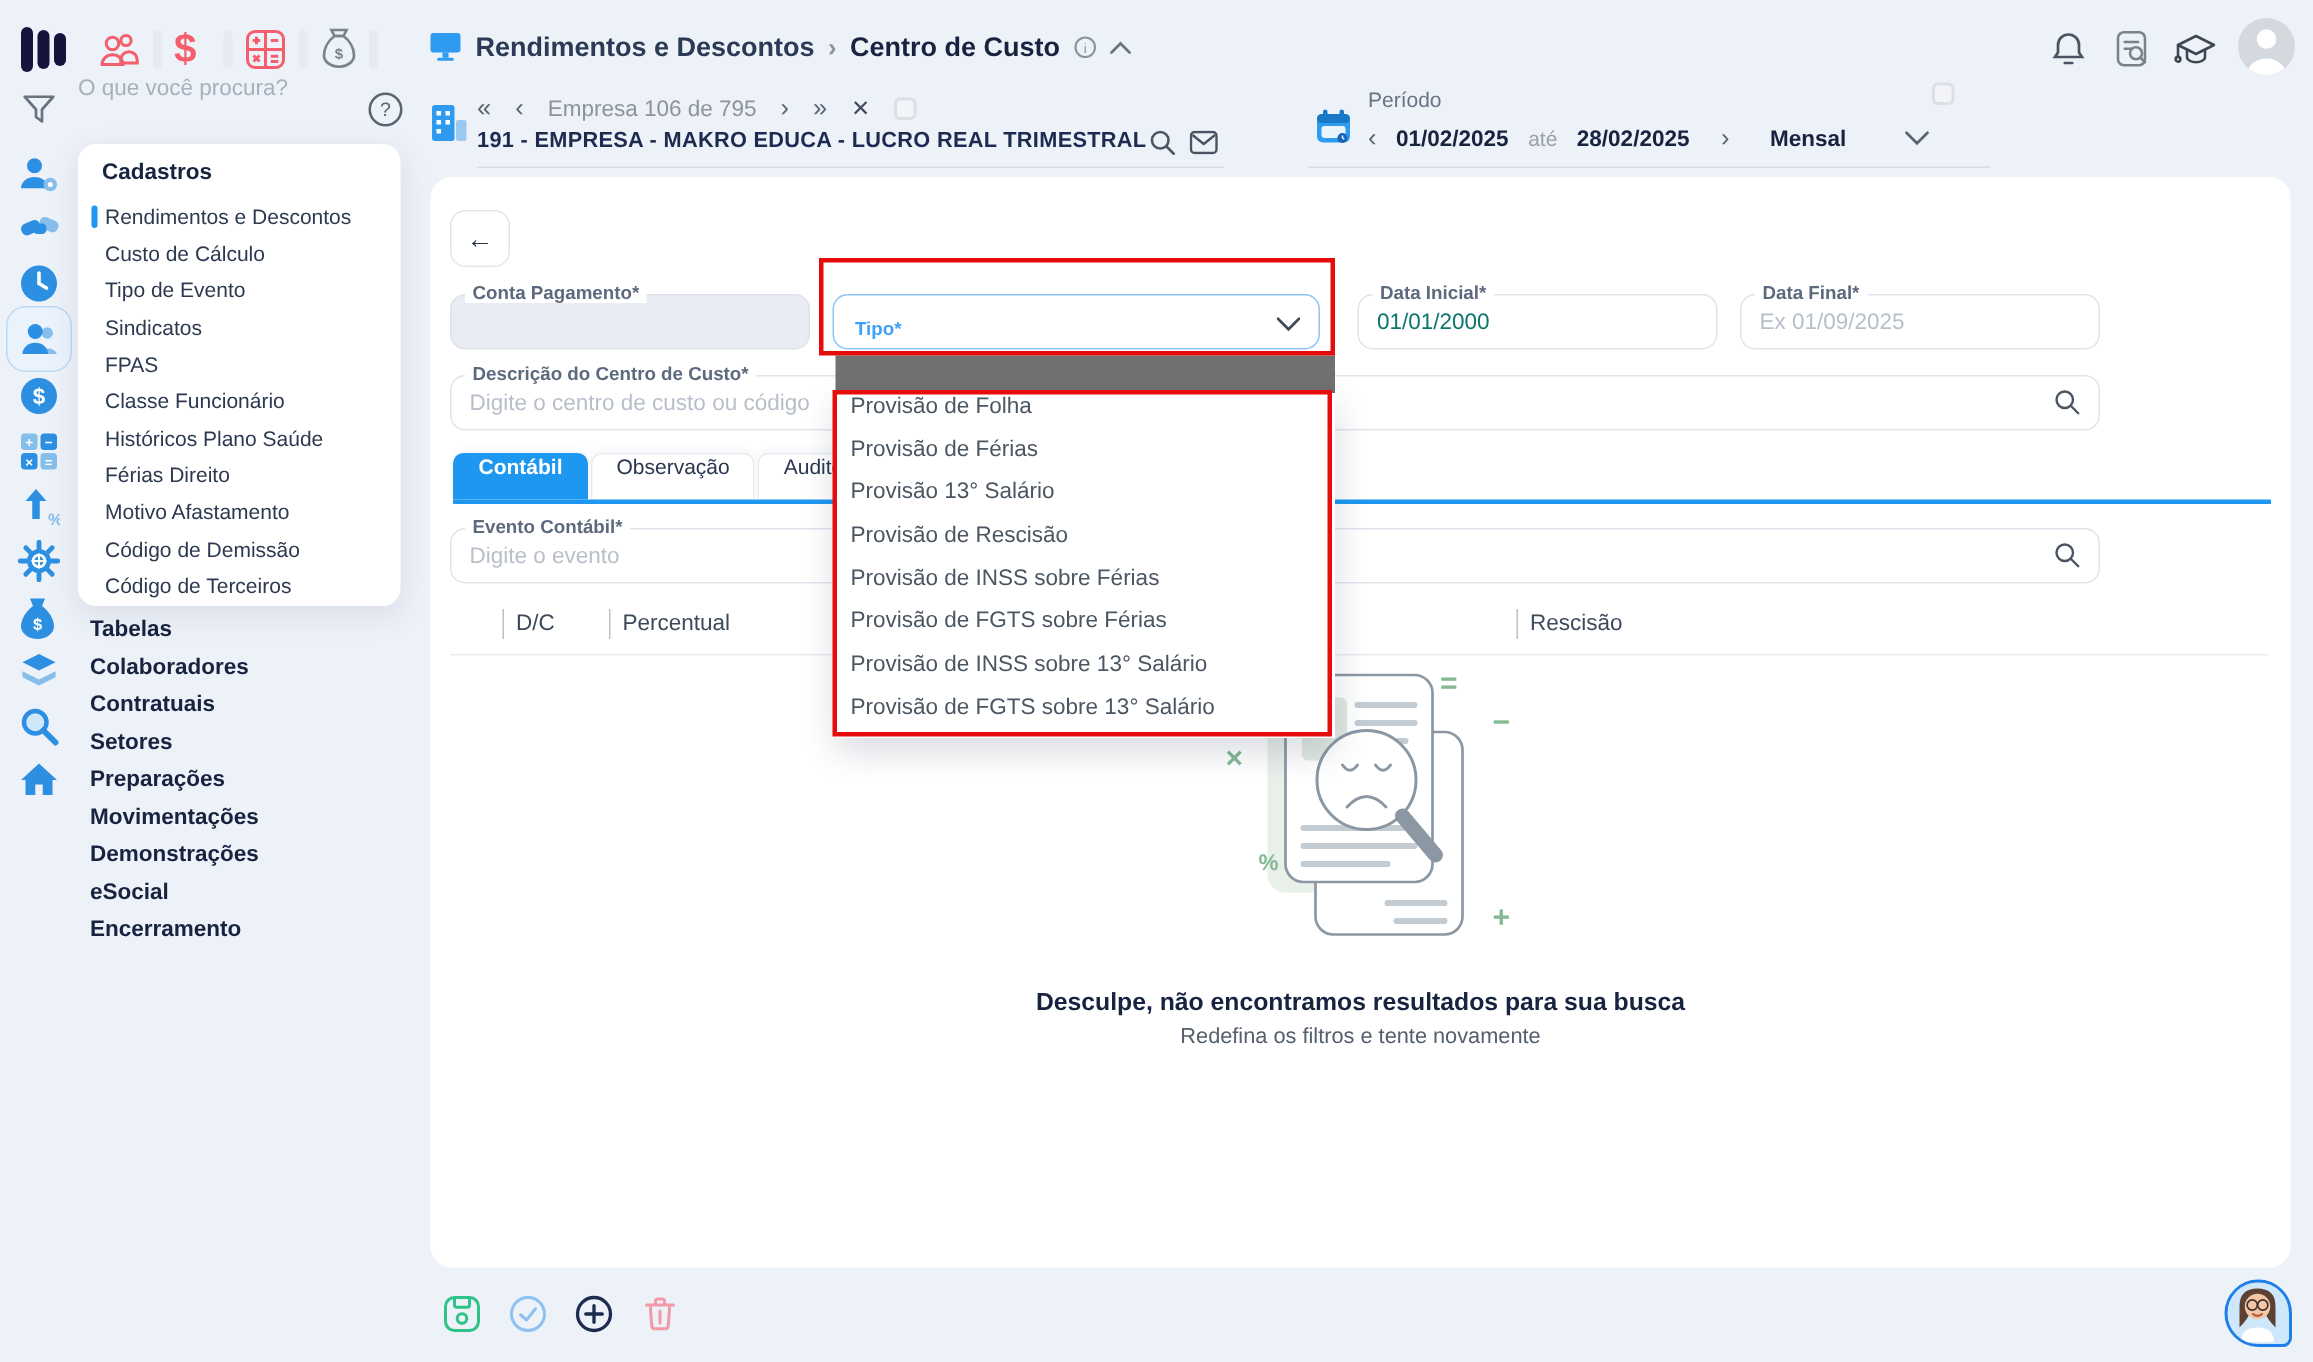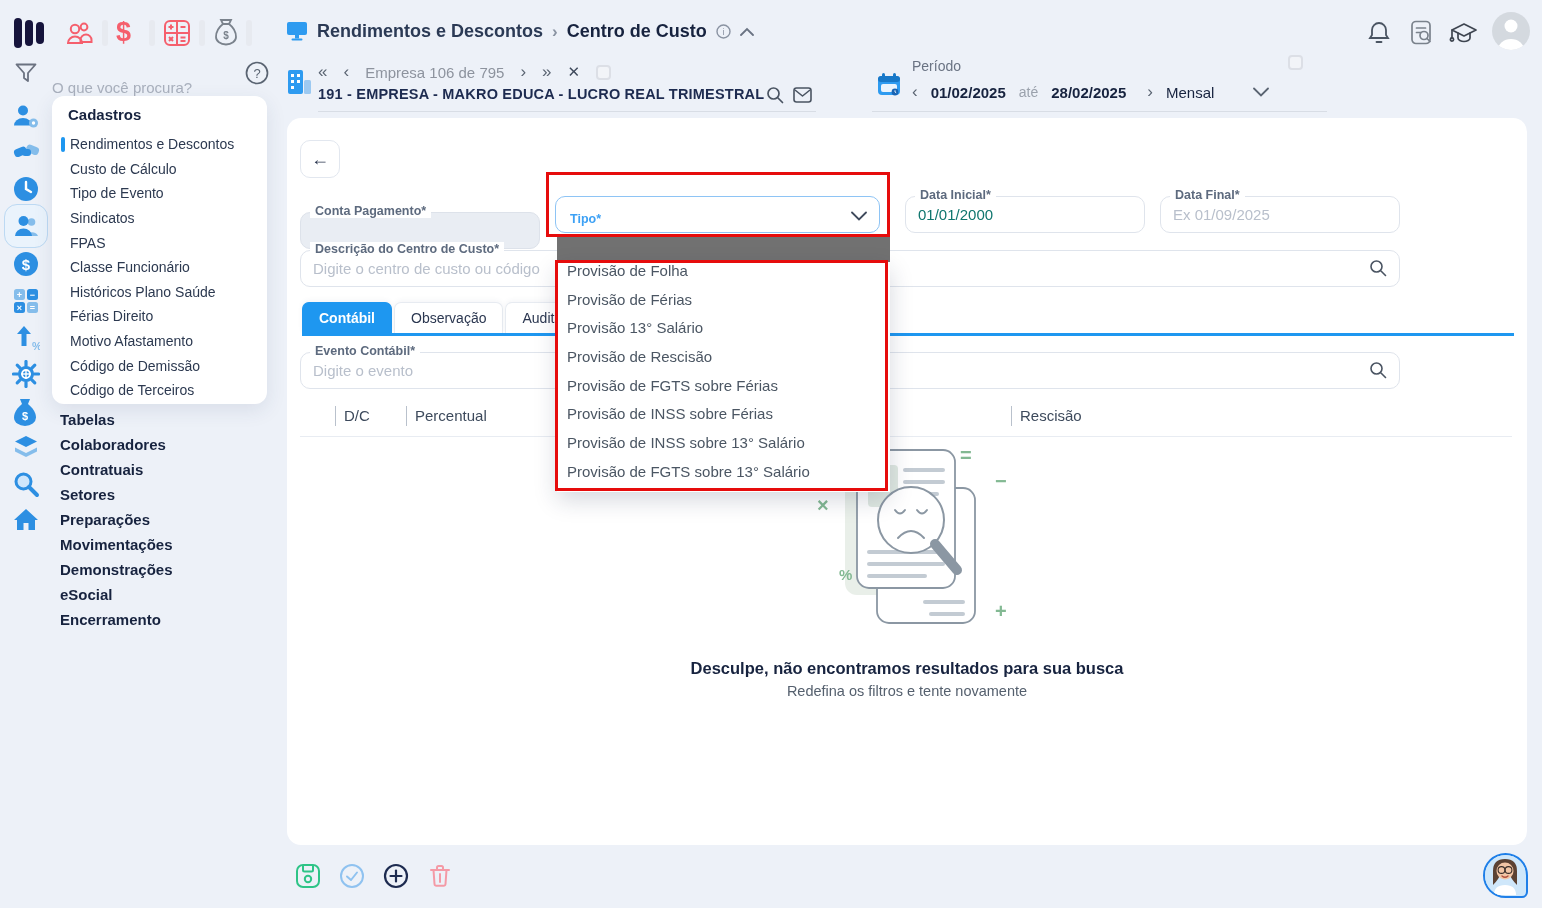--- a/index.html
+++ b/index.html
@@ -9,41 +9,41 @@
     background: #edf1f8;
     position: relative;
     overflow: hidden;
     color: #1d2b50;
   }
   .abs { position: absolute; }
 
   
   .top-divider { position:absolute; width:6px; height:26px; background:#e7eaf0; border-radius:3px; top:20px; }
   .search-input {
-    position:absolute; left:52px; top:74px; width:180px; height:26px;
+    position:absolute; left:52px; top:45px; width:180px; height:26px;
     border:none; background:transparent; font:15px "Liberation Sans",sans-serif; color:#8b5cf6; outline:none;
   }
   .search-input::placeholder { color:#a9b0bd; }
   .breadcrumb { position:absolute; left:286px; top:21px; display:flex; align-items:center; gap:9px; }
   .bc-section { font-size:18px; font-weight:bold; color:#2b3a55; }
   .bc-sep { font-size:17px; color:#8a93a2; font-weight:bold; }
   .bc-page { font-size:18px; font-weight:bold; color:#17233f; }
 
   
   .nav-glyph { font-size:15px; color:#5a6472; cursor:pointer; }
   .nav-label { font-size:15px; color:#8d939e; }
   .checkbox { width:15px; height:15px; border:2px solid #dcdfe6; border-radius:4px; background:#f2f4f8; display:inline-block; }
   .company-row { position:absolute; left:318px; top:62px; display:flex; align-items:center; gap:16px; }
   .company-name { position:absolute; left:318px; top:86px; font-size:14.5px; font-weight:bold; color:#1d2b50; letter-spacing:.2px; }
   .hdivider { position:absolute; height:1px; background:#d8dde5; }
   .period-label { position:absolute; left:912px; top:58px; font-size:14px; color:#6a7383; }
   .period-row { position:absolute; left:912px; top:82px; display:flex; align-items:center; gap:13px; }
   .period-date { font-size:15px; font-weight:bold; color:#17233f; }
   .period-until { font-size:14px; color:#9aa1ac; }
-  .period-mode { font-size:15px; font-weight:normal; color:#17233f; }
+  .period-mode { font-size:15px; font-weight:bold; color:#17233f; margin-left:14px; }
 
   
   .rail-icon { position:absolute; left:12px; width:28px; height:28px; }
   .rail-selected { position:absolute; left:4px; top:204px; width:44px; height:44px; border-radius:13px; background:#eaf3fc; border:1.5px solid #bcd9f3; }
   .submenu-panel {
     position:absolute; left:52px; top:96px; width:215px; height:308px;
     background:#fff; border-radius:12px; box-shadow:0 6px 20px rgba(40,60,100,.10); z-index:30;
   }
   .submenu-title { position:absolute; left:16px; top:10px; font-size:15px; font-weight:bold; color:#17233f; }
   .submenu-list { position:absolute; left:0; top:36px; width:100%; }
@@ -61,21 +61,21 @@
   .field { position:absolute; height:37px; border:1.5px solid #dfe4ec; border-radius:10px; background:#fff; }
   .field .flabel { position:absolute; top:-9px; left:9px; background:#fff; padding:0 5px; font-size:12.5px; font-weight:bold; color:#5d6a7e; white-space:nowrap; }
   .field input { width:100%; height:100%; border:none; background:transparent; padding:0 12px; font:15px "Liberation Sans",sans-serif; color:#0f766e; outline:none; border-radius:10px; }
   .field input::placeholder { color:#b8bfcb; }
   .field.disabled { background:#e9edf3; border-color:#dde2ea; }
   .field.blue { border-color:#8ec4f5; }
   .field.blue .flabel { color:#3da1f5;margin-top:24px; }
   .field .right-ic { position:absolute; right:12px; top:8px; }
 
   .tabs { position:absolute; left:15px; top:184px; display:flex; align-items:flex-end; gap:2px; }
-  .tab { height:31px; padding:0 16px; display:flex; align-items:center; font-size:14px; color:#2b3750; background:#fff;
+  .tab { height:31px; padding:0 16px; display:flex; font-size:14px; color:#2b3750; background:#fff;
          border:1px solid #e7ebf1; border-bottom:none; border-radius:7px 7px 0 0; cursor:pointer; box-shadow:0 -2px 5px rgba(60,80,120,.05); }
   .tab.active { background:#1e97f0; color:#fff; font-weight:bold; border-color:#1e97f0; }
   .tab-underline { position:absolute; left:15px; top:215px; width:1212px; height:2.5px; background:#1e97f0; }
 
   .th-cell { position:absolute; top:288px; font-size:15px; color:#3d4a5c; padding-left:8px; border-left:1.5px solid #b9c1cc; height:20px; line-height:20px; }
   .table-divider { position:absolute; left:13px; top:318px; width:1212px; height:1px; background:#e8ecf2; }
 
   .empty-title { position:absolute; left:0; top:541px; width:1240px; text-align:center; font-size:16.5px; font-weight:bold; color:#17233f; }
   .empty-sub { position:absolute; left:0; top:565px; width:1240px; text-align:center; font-size:14.5px; color:#55606e; }
 
@@ -460,21 +460,21 @@
     </div>
 
     <div class="menu-section">
       <span>Encerramento</span>
     </div>
   </div>
 
 <div class="card">
   <div class="back-btn">←</div>
 
-  <div class="field disabled" style="left:13px;top:78px;width:240px;margin-top:16px;">
+  <div class="field disabled" style="left:13px;top:78px;width:240px;">
     <span class="flabel">Conta Pagamento*</span>
     <input disabled="" value="" style="">
   </div>
 
   <div class="field blue" style="left:268px;top:78px;width:325px;">
     <span class="flabel">Tipo*</span>
     <input value="" style="">
     <svg class="right-ic" width="16" height="10" viewBox="0 0 16 10" style="top:14px;">
       <polyline points="1,1.5 8,8.5 15,1.5" fill="none" stroke="#3f4a5c" stroke-width="1.8" stroke-linecap="round"></polyline>
     </svg>
@@ -574,25 +574,25 @@
 
     <div class="dd-option">
       <span>Provisão 13° Salário</span>
     </div>
 
     <div class="dd-option">
       <span>Provisão de Rescisão</span>
     </div>
 
     <div class="dd-option">
+      <span>Provisão de INSS sobre Férias</span>
+    </div>
+
+    <div class="dd-option">
       <span>Provisão de FGTS sobre Férias</span>
-    </div>
-
-    <div class="dd-option">
-      <span>Provisão de INSS sobre Férias</span>
     </div>
 
     <div class="dd-option">
       <span>Provisão de INSS sobre 13° Salário</span>
     </div>
 
     <div class="dd-option">
       <span>Provisão de FGTS sobre 13° Salário</span>
     </div>
   </div>

